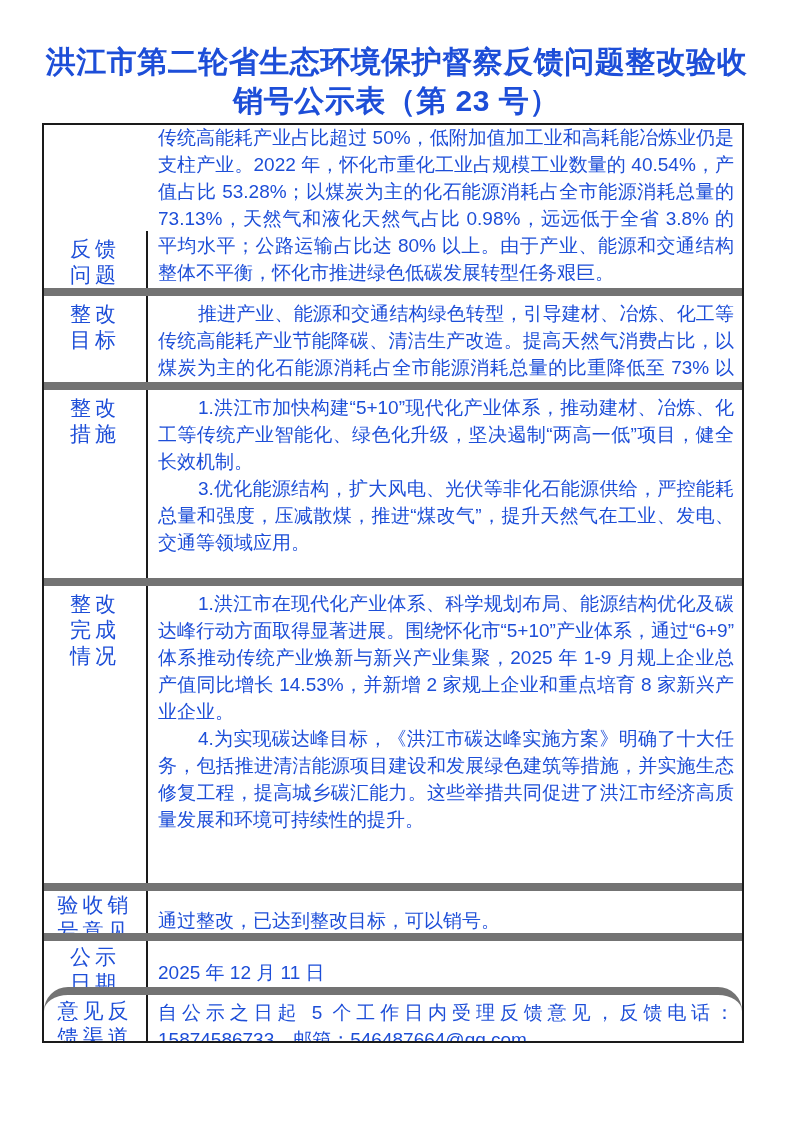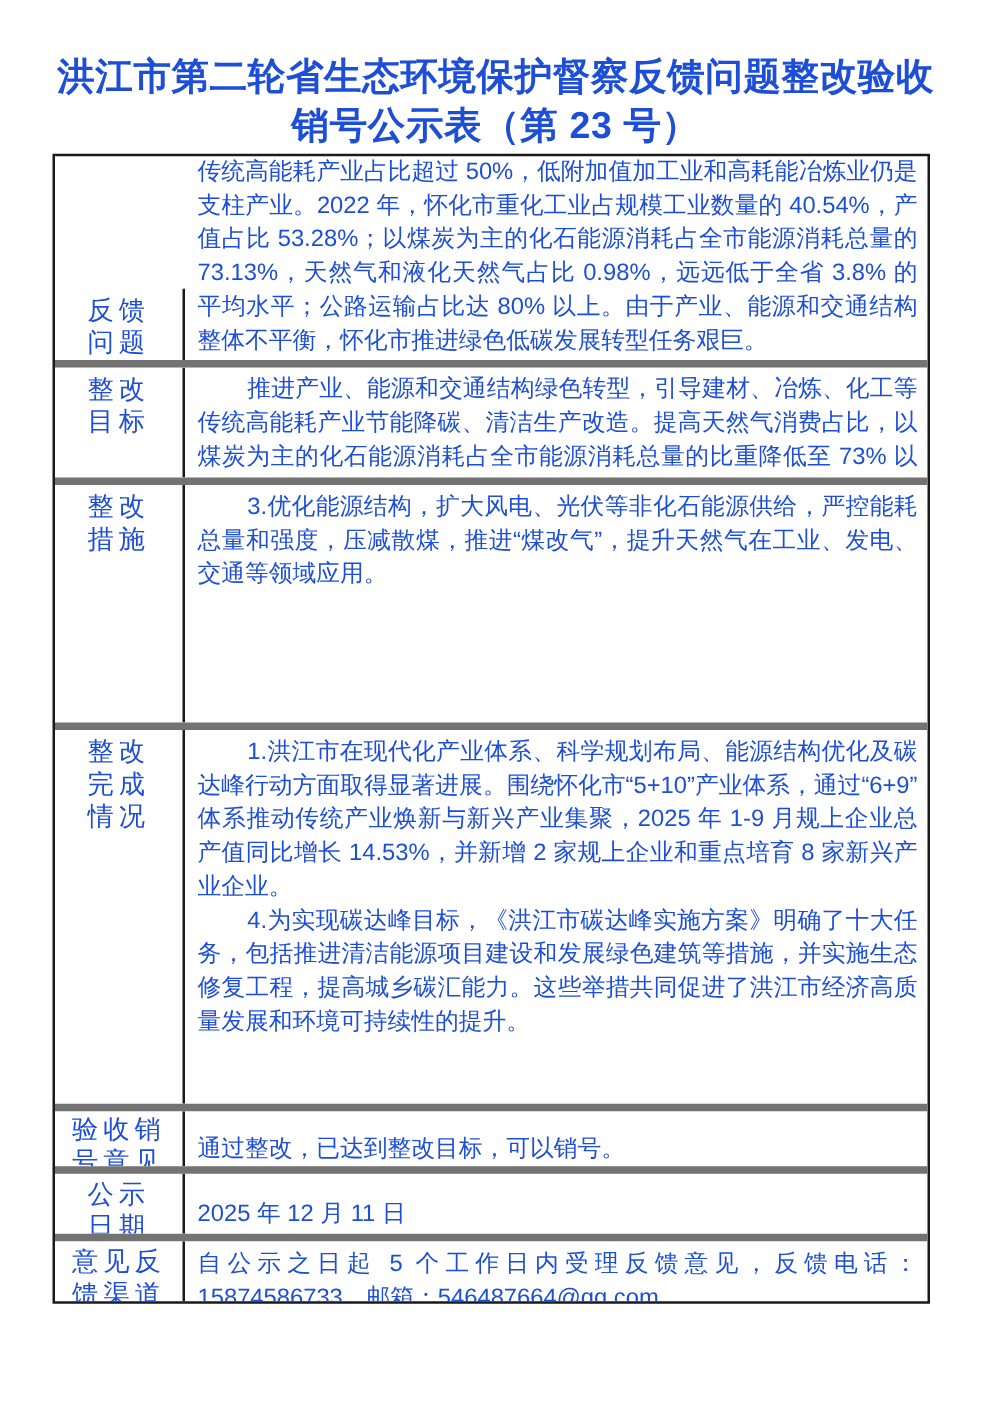--- a/index.html
+++ b/index.html
@@ -31,28 +31,28 @@
     width: 702px;
     box-sizing: border-box;
     border: 2px solid #1a1a1a;
     background: #ffffff;
   }
   .trow {
     display: flex;
     box-sizing: border-box;
     overflow: hidden;
   }
-  .trow + .trow { border-top: 6px solid #737373; }
+  .trow + .trow { border-top: 8px solid #737373; }
   .r1 { height: 163px; align-items: flex-end; }
   .r2 { height: 94px; }
   .r3 { height: 196px; }
   .r4 { height: 305px; }
   .r5 { height: 50px; }
   .r6 { height: 54px; }
-  .r7 { height: 54px; }
+  .r7 { height: 54px; border-radius: 24px; }
   .th {
     box-sizing: border-box;
     width: 104px;
     border-right: 2px solid #1a1a1a;
     flex: 0 0 auto;
     display: flex;
     justify-content: center;
     font-size: 21px;
     line-height: 26px;
     letter-spacing: 4px;
@@ -103,20 +103,21 @@
 目标</div>
       <div class="td indent">
           <p>推进产业、能源和交通结构绿色转型，引导建材、冶炼、化工等传统高能耗产业节能降碳、清洁生产改造。提高天然气消费占比，以煤炭为主的化石能源消耗占全市能源消耗总量的比重降低至 73% 以下，提高水路运输比重。</p>
         </div>
     </div>
 
     <div class="trow r3">
       <div class="th top">整改
 措施</div>
       <div class="td indent">
+          <p>1.洪江市加快构建“5+10”现代化产业体系，推动建材、冶炼、化工等传统产业智能化、绿色化升级，坚决遏制“两高一低”项目，健全长效机制。</p>
           <p>3.优化能源结构，扩大风电、光伏等非化石能源供给，严控能耗总量和强度，压减散煤，推进“煤改气”，提升天然气在工业、发电、交通等领域应用。</p>
         </div>
     </div>
 
     <div class="trow r4">
       <div class="th top">整改
 完成
 情况</div>
       <div class="td indent">
           <p>1.洪江市在现代化产业体系、科学规划布局、能源结构优化及碳达峰行动方面取得显著进展。围绕怀化市“5+10”产业体系，通过“6+9”体系推动传统产业焕新与新兴产业集聚，2025 年 1-9 月规上企业总产值同比增长 14.53%，并新增 2 家规上企业和重点培育 8 家新兴产业企业。</p>

